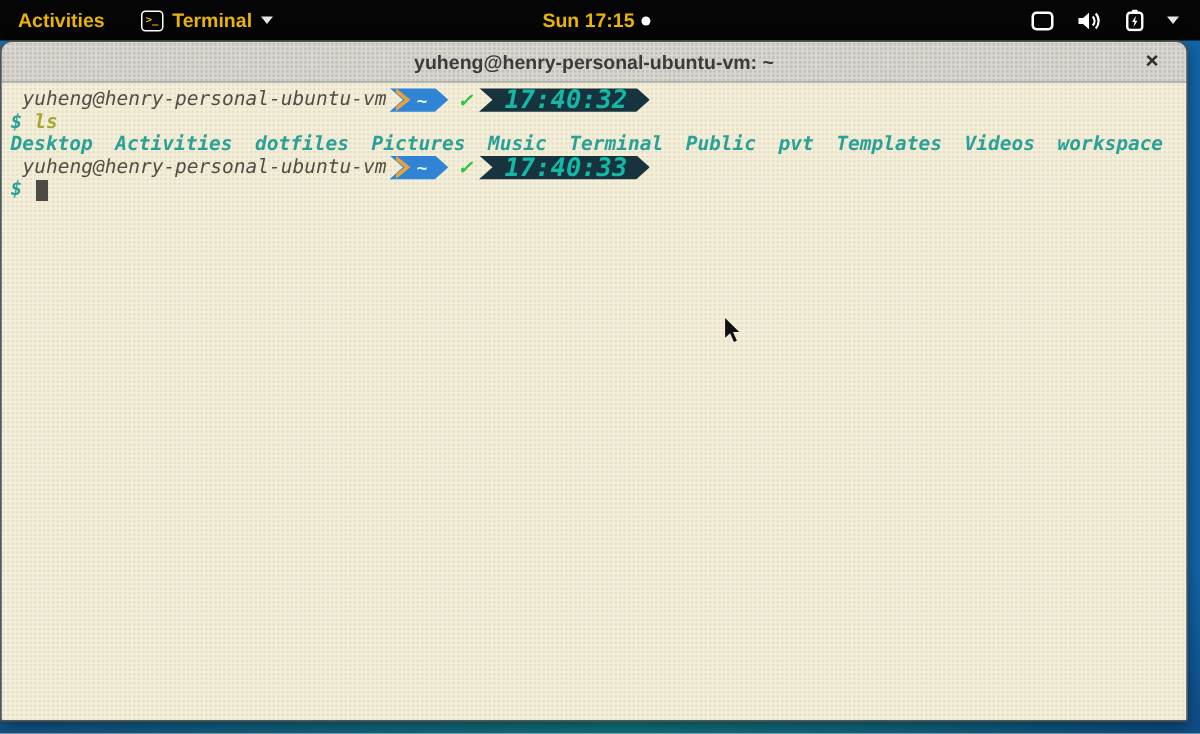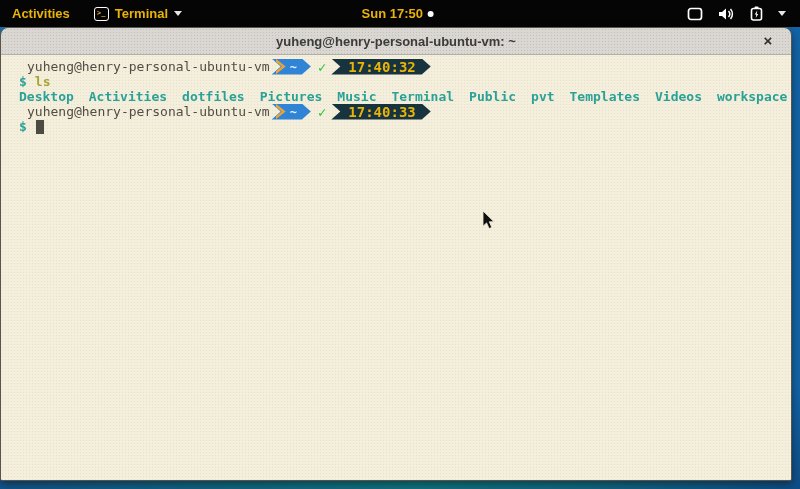--- a/index.html
+++ b/index.html
@@ -56,22 +56,22 @@
   .close-btn {
     position:absolute; right:14px; top:50%; transform:translateY(-50%);
     font-size:15px; font-weight:700; color:#2e2e2e; cursor:default;
     width:18px; text-align:center; line-height:18px;
   }
   .term-body {
     flex:1;
     background-color:#f4efdc;
     background-image:radial-gradient(rgba(205,190,140,.28) 1px, transparent 1px);
     background-size:3px 3px;
-    padding:4px 4px 0 18px;
-    font-family:"DejaVu Sans Mono", monospace; font-size:13px;
+    padding:4px 4px 0 6px;
+    font-family:"DejaVu Sans Mono", monospace; font-size:13px;font-style:italic;
   }
   .term-line { height:15px; display:flex; align-items:center; white-space:pre; }
 
   
   .user-host { color:#514d45; padding-left:8px; }
   .pl-notch {
     width:10px; height:16px; background:#e8a33d; margin-left:6px; margin-right:-14px;
     clip-path:polygon(0 0, 100% 50%, 0 100%, 0 80%, 62% 50%, 0 20%);
     position:relative; z-index:1;
   }
@@ -79,21 +79,21 @@
     height:16px; display:flex; align-items:center; justify-content:center;
     font-weight:700; line-height:16px;
   }
   .pl-blue {
     background:#2f84d6; color:#e9f3fc; font-size:12px;
     padding:0 14px 0 18px;
     clip-path:polygon(0 0, calc(100% - 9px) 0, 100% 50%, calc(100% - 9px) 100%, 0 100%, 9px 50%);
   }
   .check { color:#2fc337; font-weight:700; font-size:14px; margin:0 5px 0 7px; }
   .pl-dark {
-    background:#16333e; color:#eab308; font-size:14px;
+    background:#16333e; color:#14b8a6; font-size:17px;
     padding:0 15px 0 17px;
     clip-path:polygon(0 0, calc(100% - 9px) 0, 100% 50%, calc(100% - 9px) 100%, 0 100%, 9px 50%);
   }
 
   .dollar { color:#2aa198; font-weight:700; }
   .cmd-text { color:#a8a432; font-weight:700; margin-left:8px; }
   .ls-line { column-gap:15px; color:#2aa198; font-weight:700; }
   .cursor-block { width:8px; height:14px; background:#4c4a43; margin-left:9px; }
 
   
@@ -103,21 +103,21 @@
 <body>
 
 <div class="topbar">
   <div class="activities">Activities</div>
   <div class="appmenu">
     <span class="term-icon">&gt;_</span>
     <span>Terminal</span>
     <span class="caret-down"></span>
   </div>
   <div class="clock-wrap">
-    <span>Sun 17:50</span>
+    <span>Sun 17:15</span>
     <span class="notif-dot"></span>
   </div>
   <div class="tray">
     <svg width="16" height="14" viewBox="0 0 16 14">
       <rect x="1.5" y="1.5" width="13" height="11" rx="2.5" fill="none" stroke="#ffffff" stroke-width="1.7"></rect>
     </svg>
     <svg width="17" height="14" viewBox="0 0 17 14">
       <polygon points="1,5 4,5 8,1.5 8,12.5 4,9 1,9" fill="#ffffff"></polygon>
       <path d="M10.5 4 A4.5 4.5 0 0 1 10.5 10" fill="none" stroke="#ffffff" stroke-width="1.5"></path>
       <path d="M12.5 2 A7.5 7.5 0 0 1 12.5 12" fill="none" stroke="#ffffff" stroke-width="1.5"></path>

